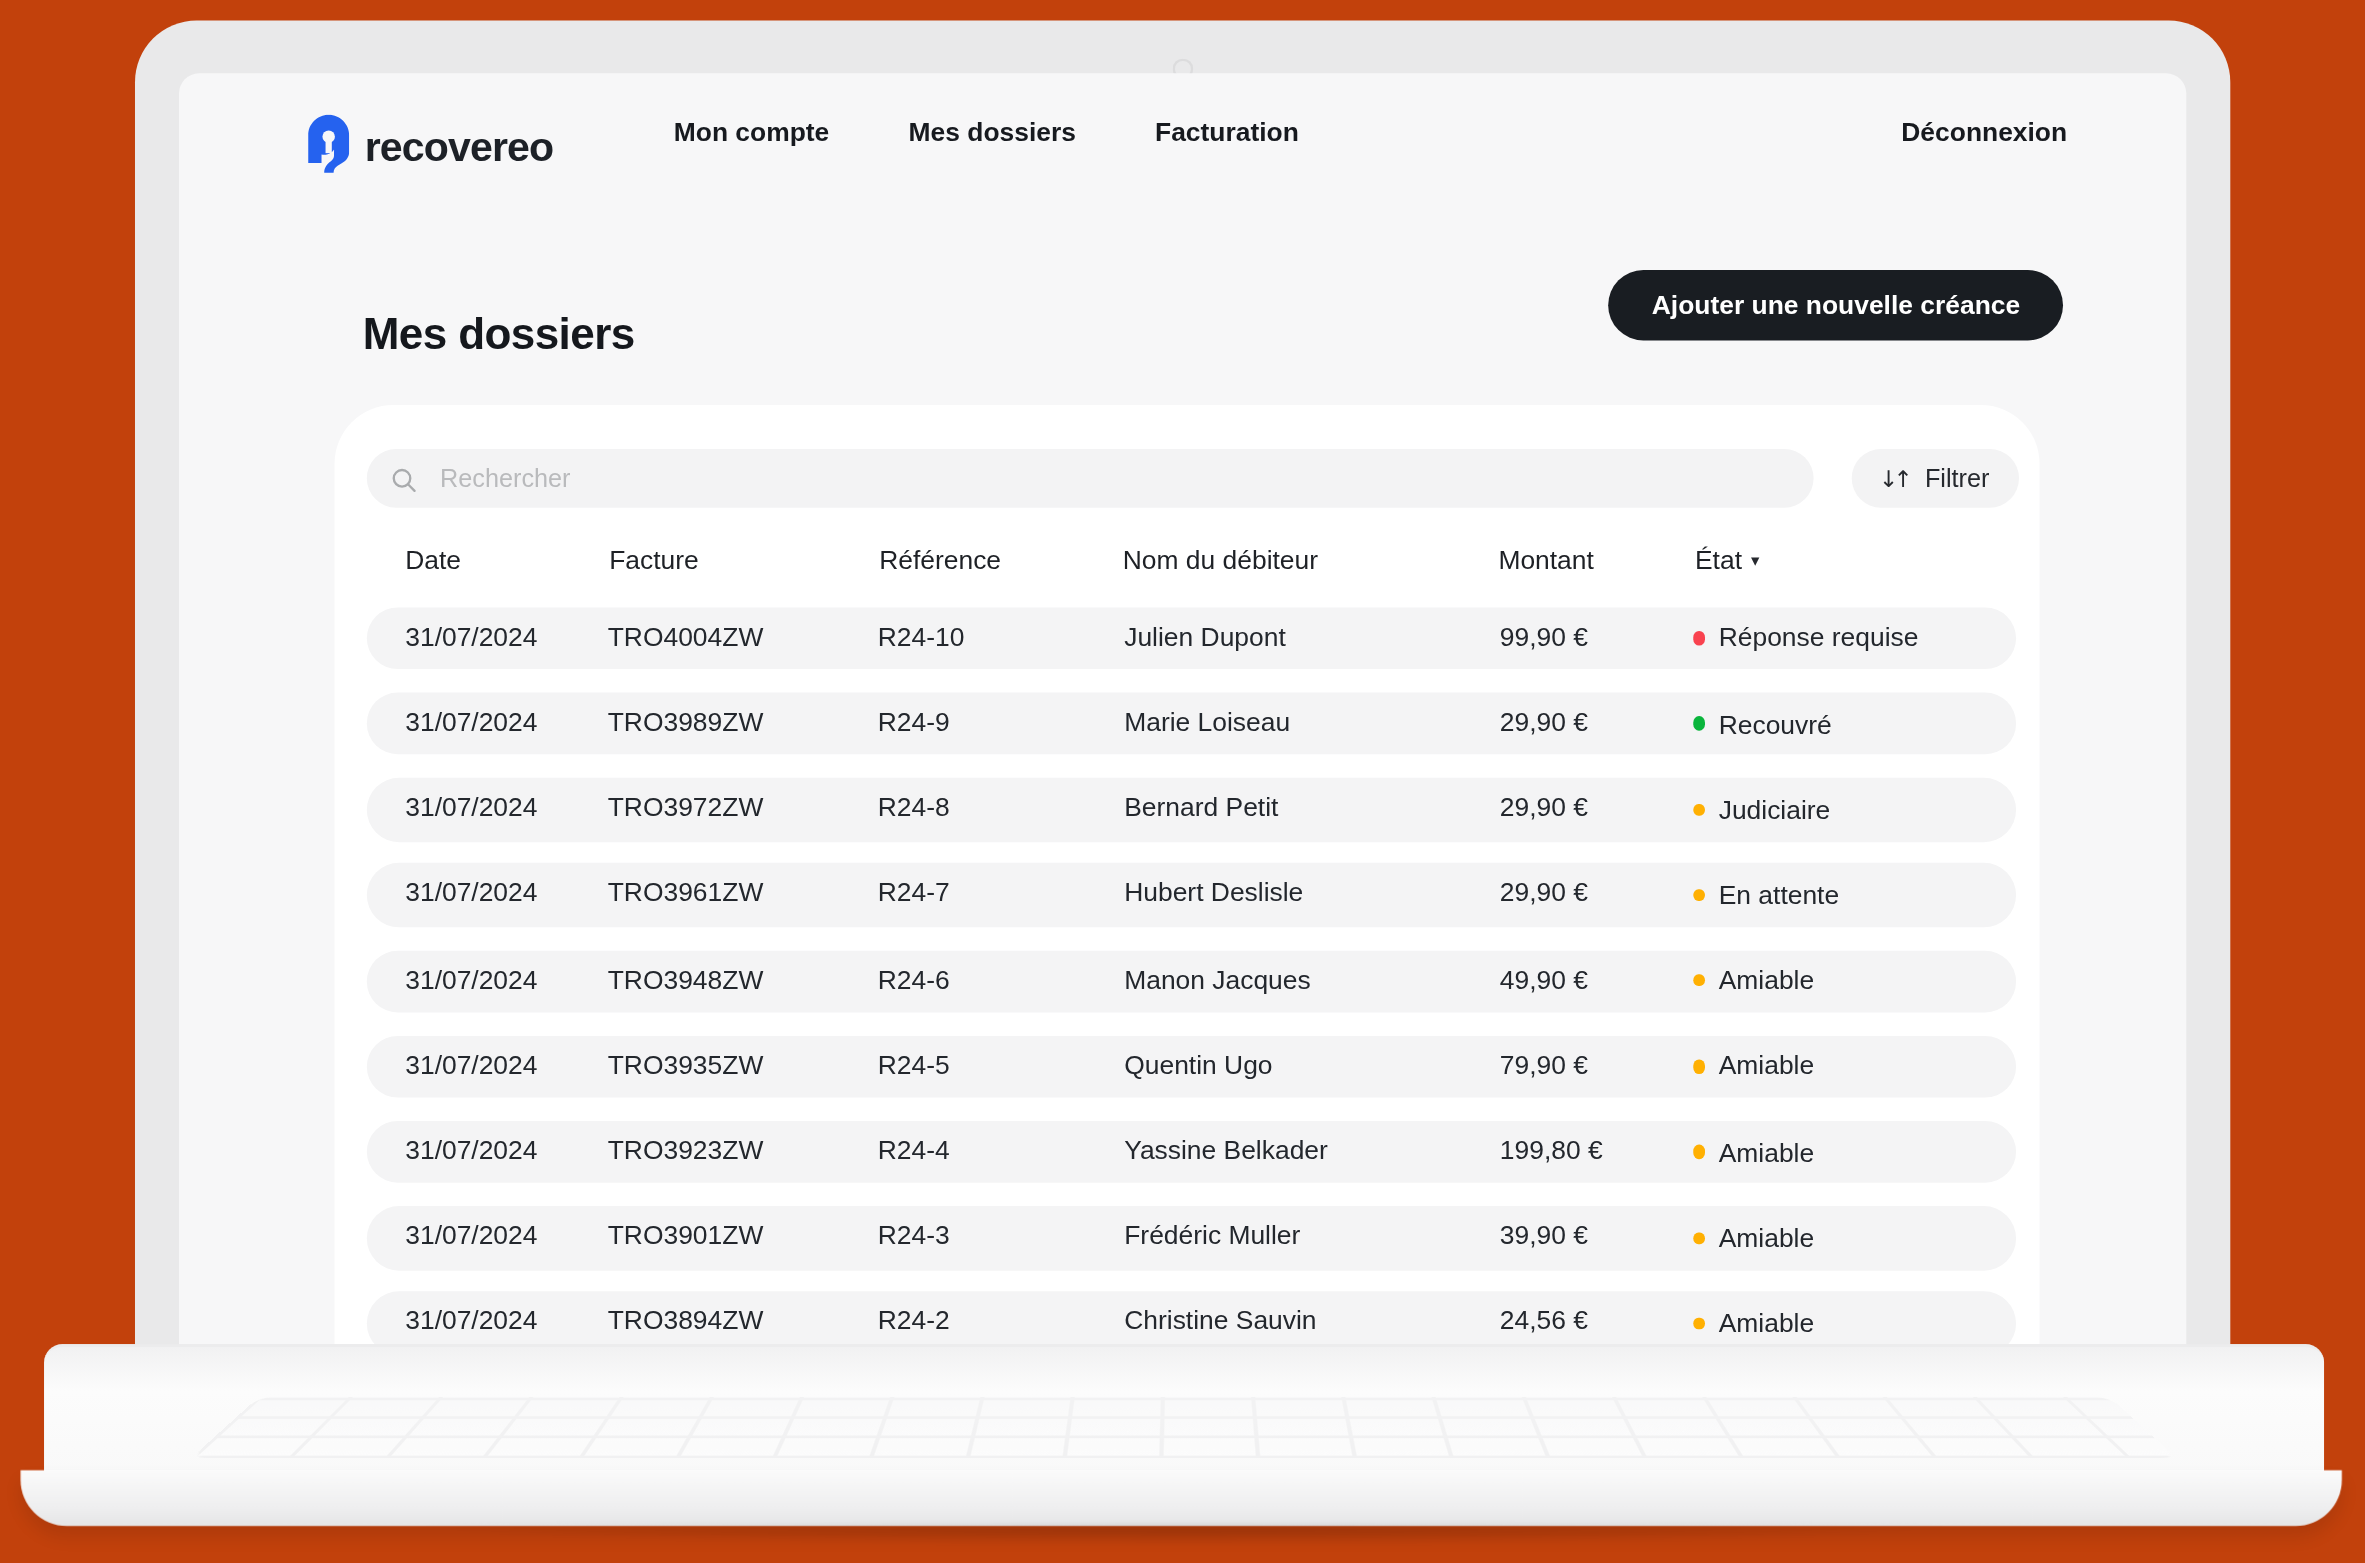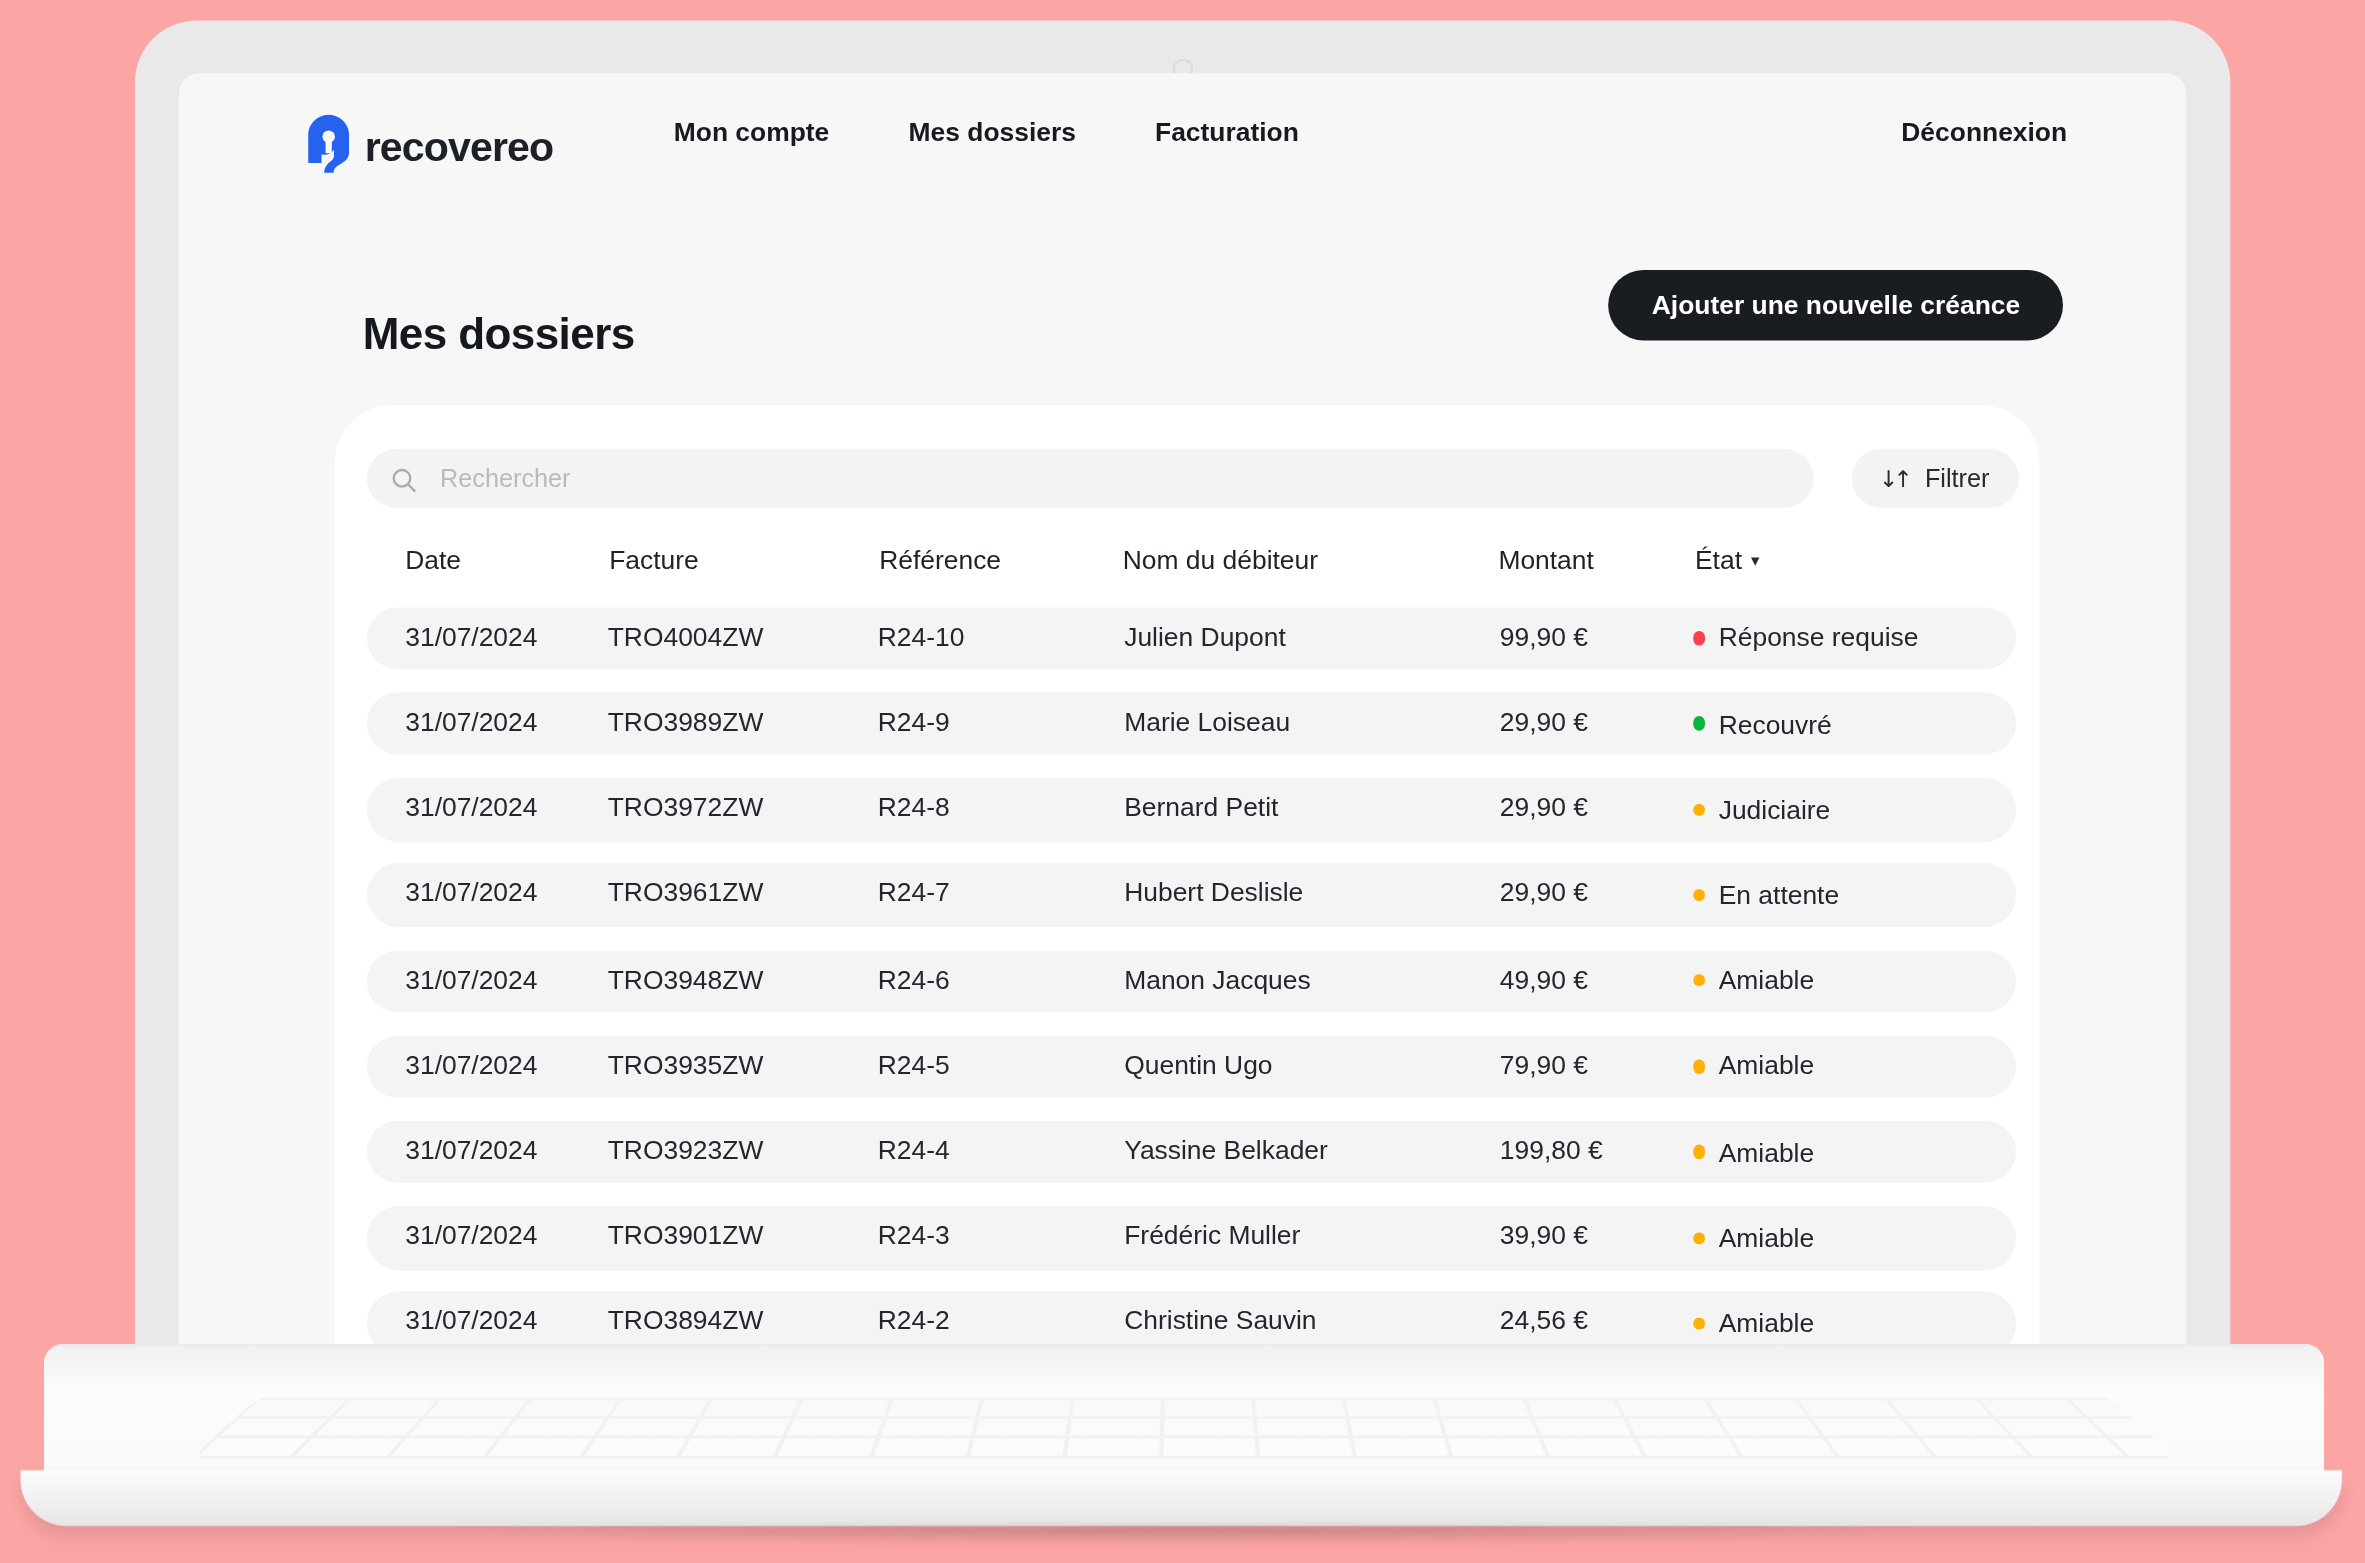--- a/index.html
+++ b/index.html
@@ -1,17 +1,17 @@
 <!DOCTYPE html>
 <html style="font-size:8.3px"><head>
 <meta charset="utf-8">
 <style>
   html,body{margin:0;padding:0;background:#ffffff;}
   *{box-sizing:border-box;}
-  .stage{position:relative;width:2366px;height:1564px;background:#fca5a5;overflow:hidden;}
+  .stage{position:relative;width:2366px;height:1564px;background:#c2410c;overflow:hidden;}
   .design{position:absolute;left:0;top:0;width:806px;height:533px;
           transform:scale(2.9346);transform-origin:0 0;
           font-family:"Liberation Sans",sans-serif;color:#23272d;}
 
   
   .laptop-screen{position:absolute;left:46px;top:6.8px;width:714px;height:455px;
                  background:#e9e9ea;border-radius:21px 21px 0 0;z-index:1;}
   .webcam{position:absolute;left:50%;top:13.6px;transform:translateX(-50%);
           width:6.8px;height:6.8px;border-radius:50%;background:#e9e9ea;
           box-shadow:inset 0 0 0 0.8px #dcdcdd;}

